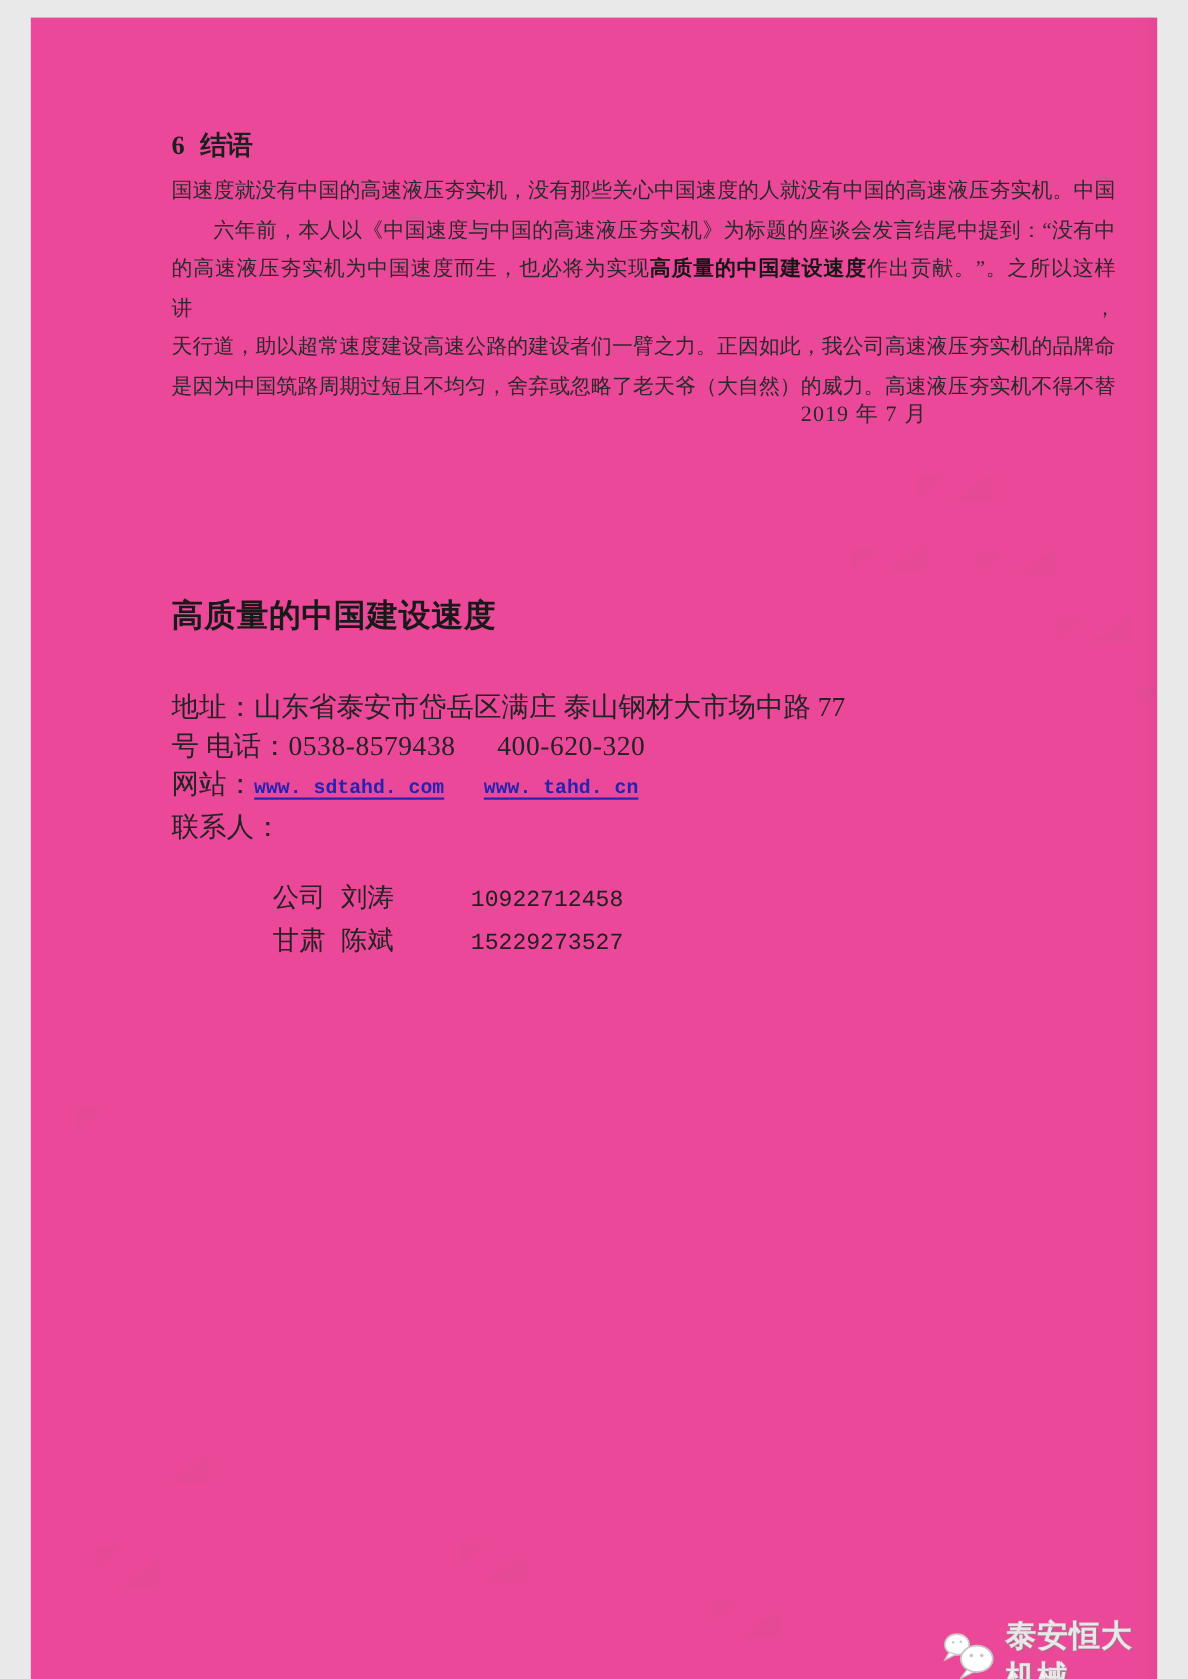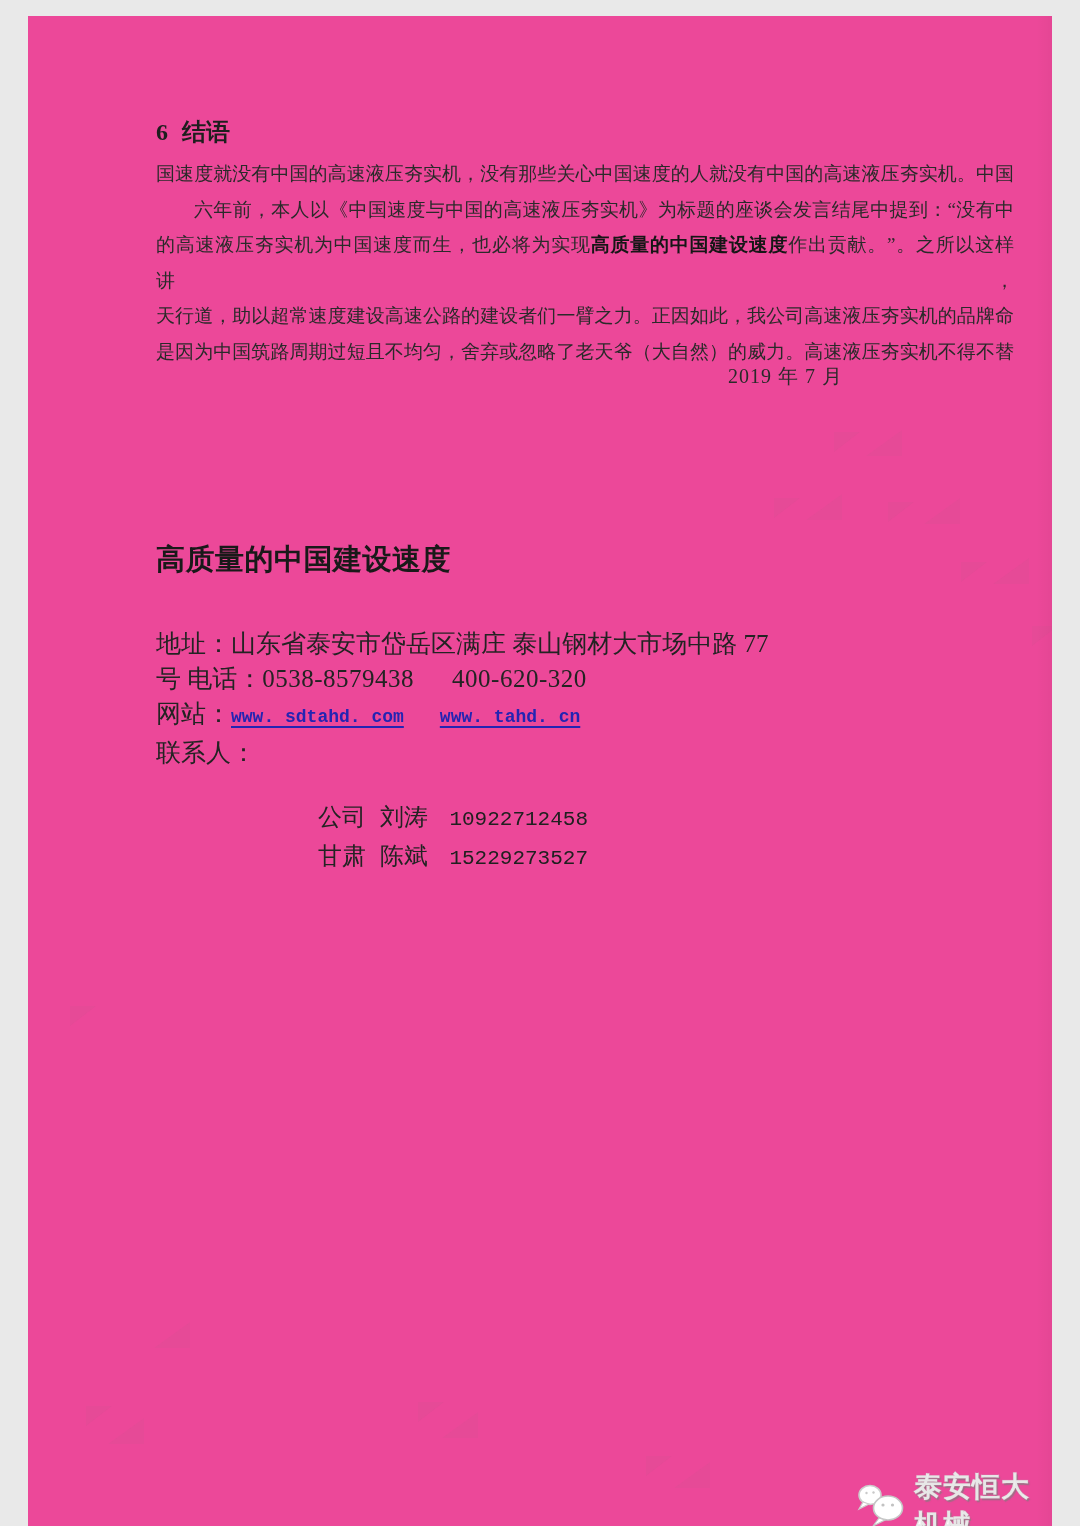--- a/index.html
+++ b/index.html
@@ -62,21 +62,21 @@
     cursor:pointer;
   }
   .link.second{margin-left:36px;text-align:center;}
   
   .contacts{
     position:absolute;left:220px;top:783px;
     font-size:24px;color:#232323;
   }
   .contact-row{
     display:grid;grid-template-columns:180px 160px auto;
-    line-height:37px;align-items:baseline;text-align:right;
+    line-height:37px;align-items:baseline;
   }
   .c-person{margin-left:14px;}
   .c-phone,.c-email{
     font-family:"Liberation Mono","DejaVu Sans Mono",monospace;
     font-size:21px;color:#202020;
   }
   
   .watermark{
     position:absolute;left:828px;top:1452px;
     display:flex;align-items:center;

